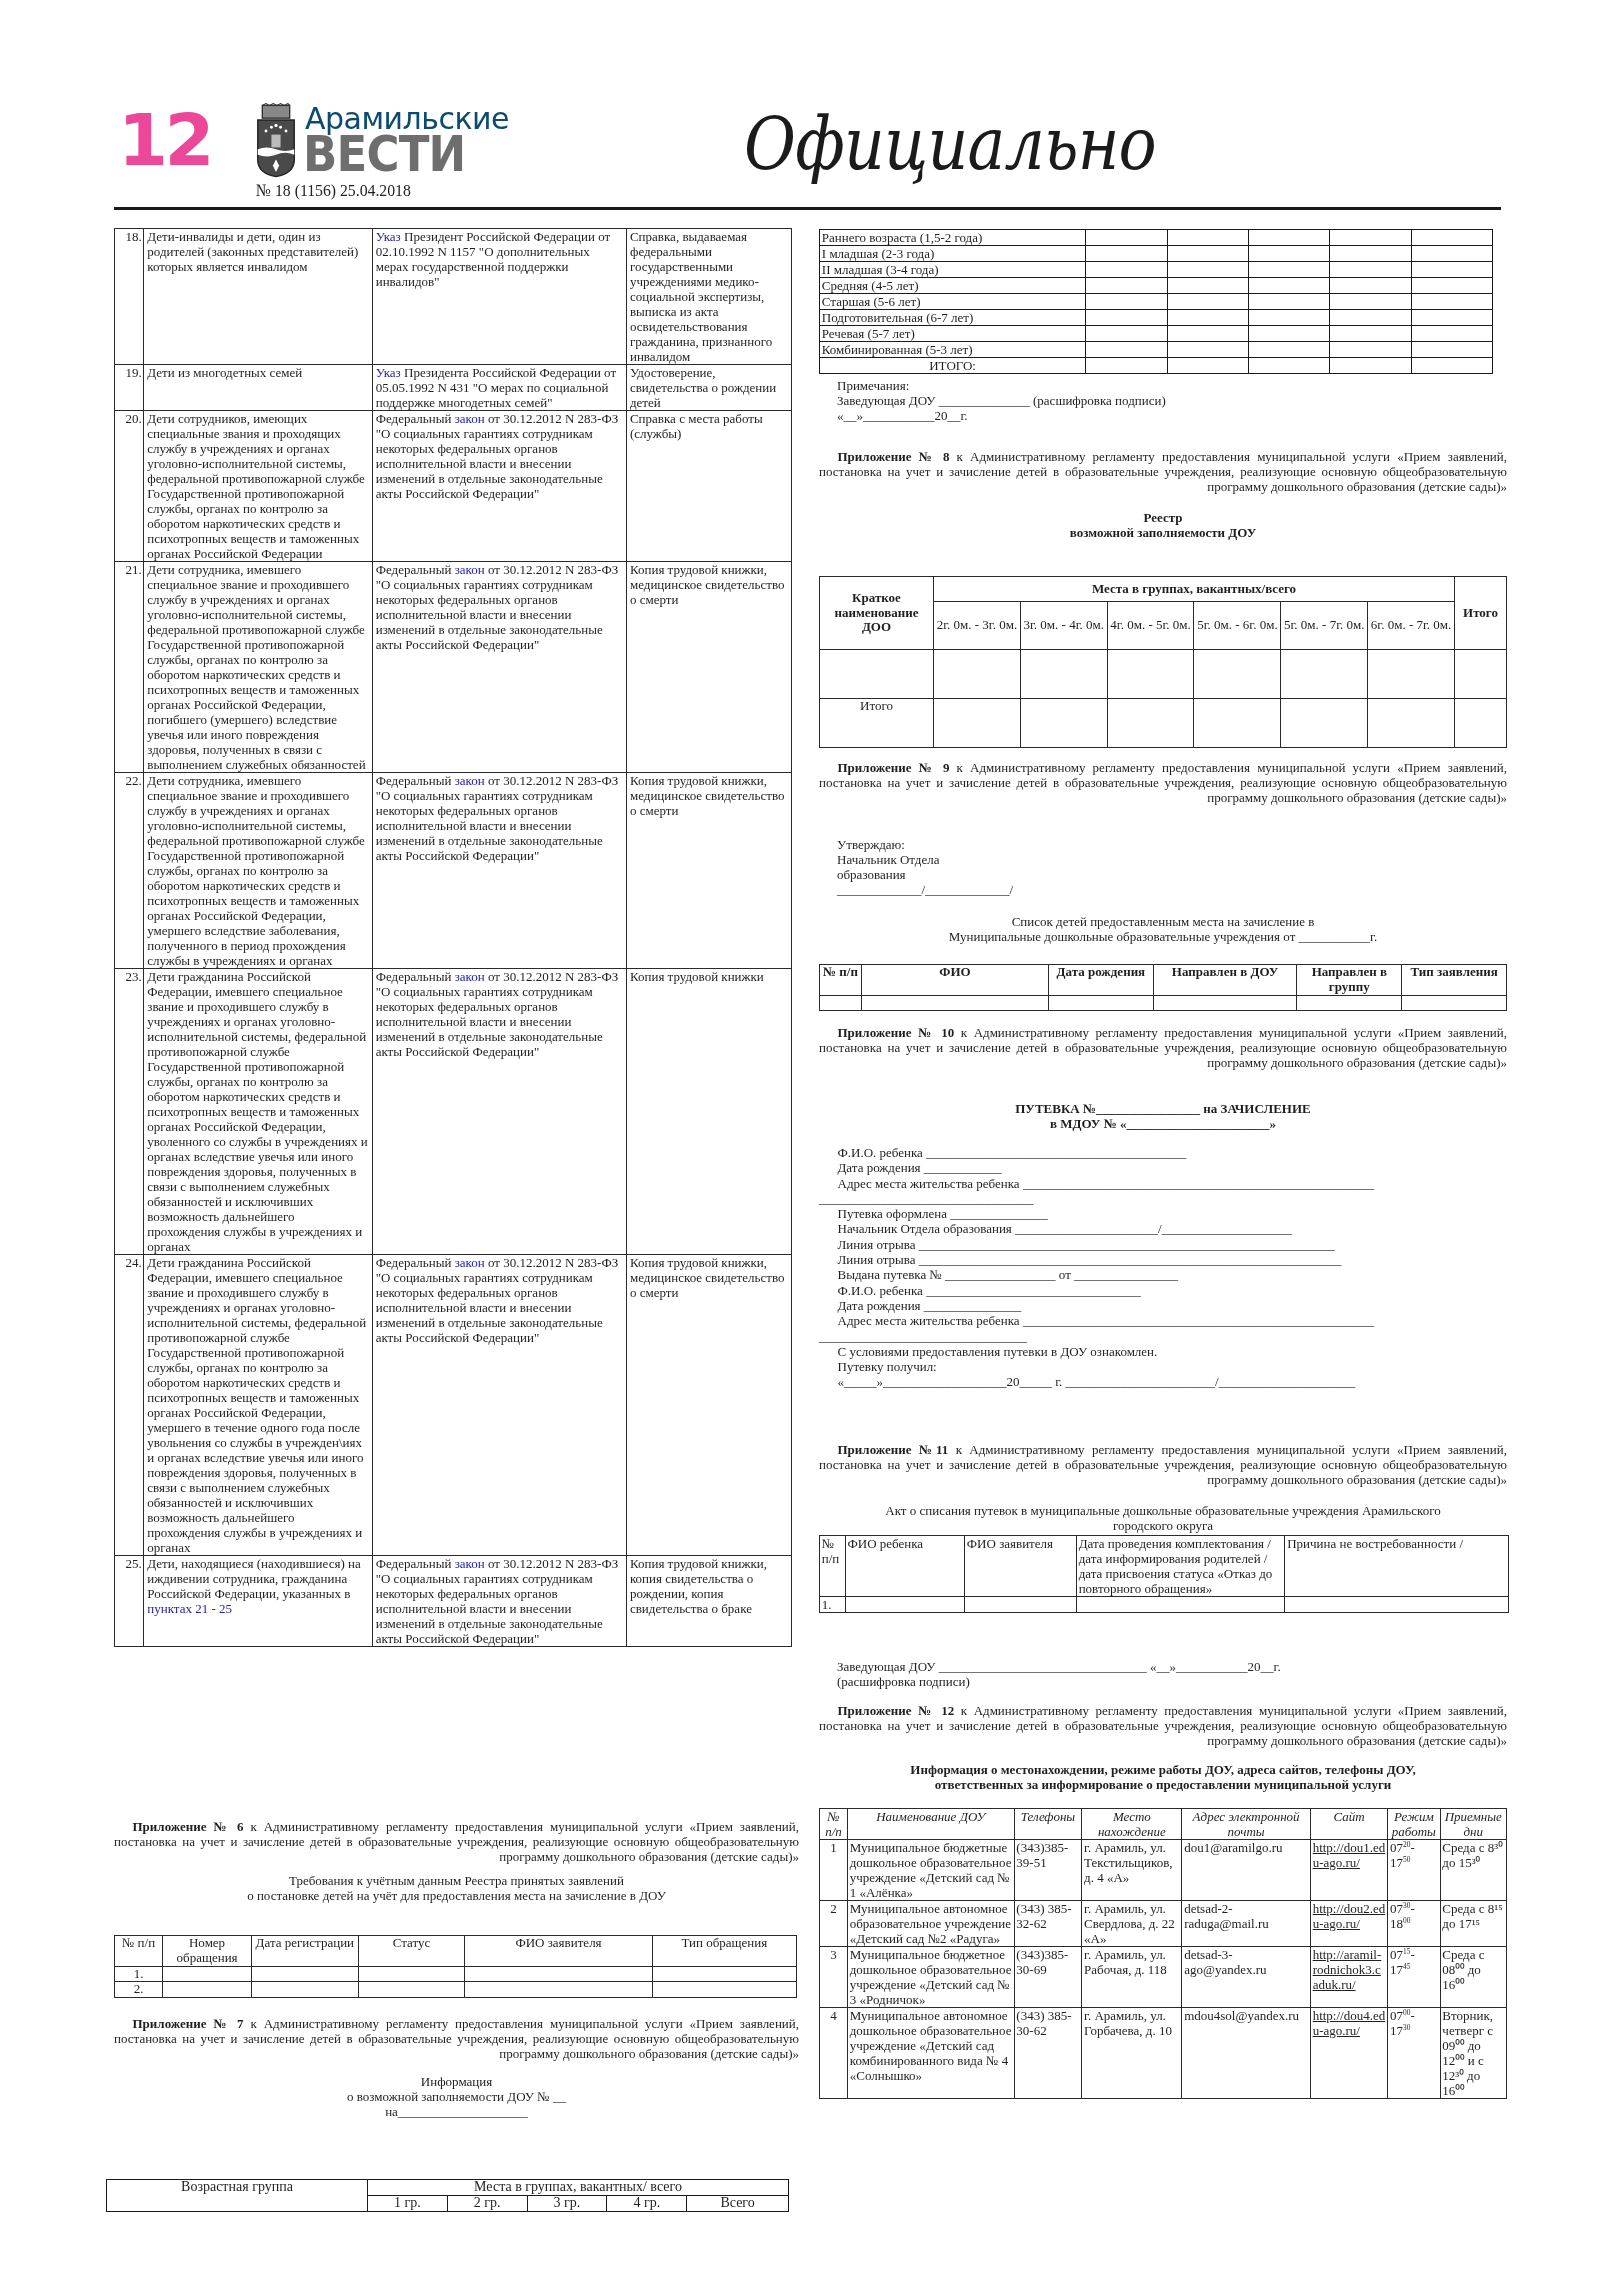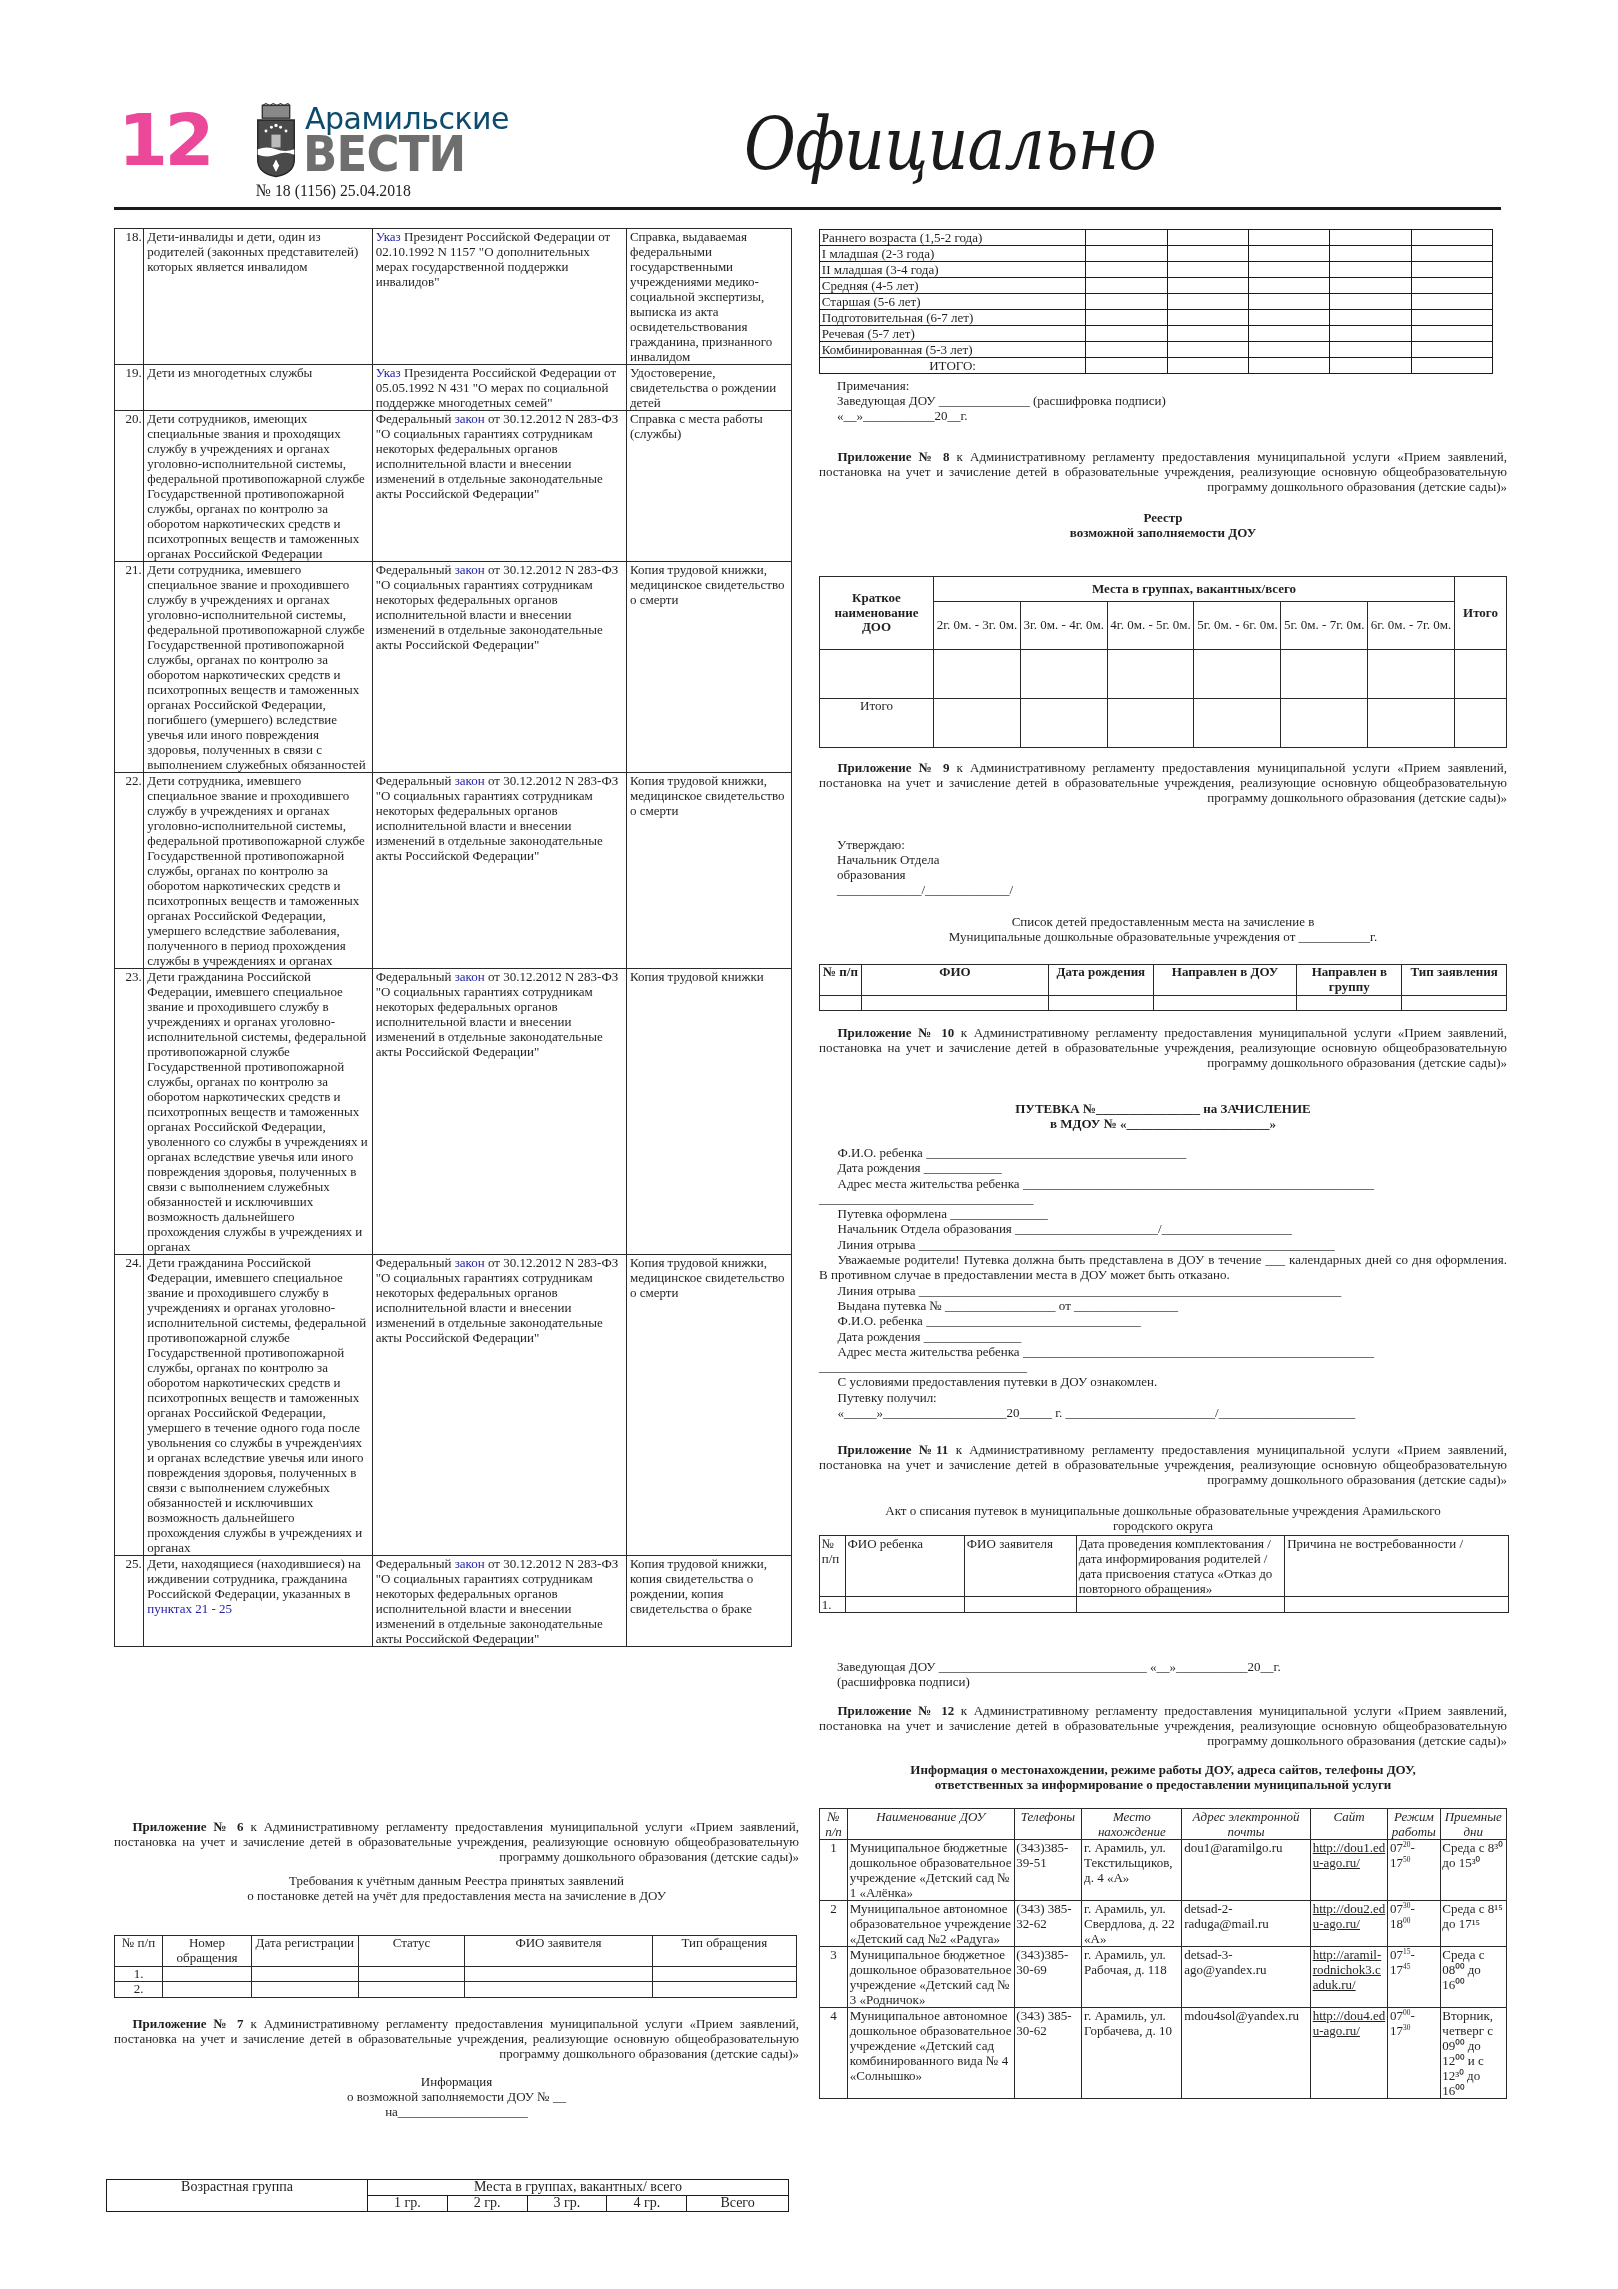--- a/index.html
+++ b/index.html
@@ -117,21 +117,21 @@
 <table id="benefits" class="a">
   <tbody id="benefits-body">
       <tr>
         <td class="num">18.</td>
         <td class="c1"><span>Дети-инвалиды и дети, один из родителей (законных представителей) которых является инвалидом</span></td>
         <td class="c2"><span class="link">Указ</span><span> Президент Российской Федерации от 02.10.1992 N 1157 "О дополнительных мерах государственной поддержки инвалидов"</span></td>
         <td class="c3">Справка, выдаваемая федеральными государственными учреждениями медико-социальной экспертизы, выписка из акта освидетельствования гражданина, признанного инвалидом</td>
       </tr>
       <tr>
         <td class="num">19.</td>
-        <td class="c1"><span>Дети из многодетных службы</span></td>
+        <td class="c1"><span>Дети из многодетных семей</span></td>
         <td class="c2"><span class="link">Указ</span><span> Президента Российской Федерации от 05.05.1992 N 431 "О мерах по социальной поддержке многодетных семей"</span></td>
         <td class="c3">Удостоверение, свидетельства о рождении детей</td>
       </tr>
       <tr>
         <td class="num">20.</td>
         <td class="c1"><span>Дети сотрудников, имеющих специальные звания и проходящих службу в учреждениях и органах уголовно-исполнительной системы, федеральной противопожарной службе Государственной противопожарной службы, органах по контролю за оборотом наркотических средств и психотропных веществ и таможенных органах Российской Федерации</span></td>
         <td class="c2"><span>Федеральный </span><span class="link">закон</span><span> от 30.12.2012 N 283-ФЗ "О социальных гарантиях сотрудникам некоторых федеральных органов исполнительной власти и внесении изменений в отдельные законодательные акты Российской Федерации"</span></td>
         <td class="c3">Справка с места работы (службы)</td>
       </tr>
       <tr>
@@ -399,21 +399,20 @@
   <div>в МДОУ № «______________________»</div>
 </div>
 <div class="a" id="voucher-lines" style="left:819px; top:1145px; width:688px; line-height:15.3px;">
     <div style="padding-left:18.5px;">Ф.И.О. ребенка ________________________________________</div>
     <div style="padding-left:18.5px;">Дата рождения ____________</div>
     <div style="padding-left:18.5px;">Адрес места жительства ребенка ______________________________________________________</div>
     <div style="">_________________________________</div>
     <div style="padding-left:18.5px;">Путевка оформлена _______________</div>
     <div style="padding-left:18.5px;">Начальник Отдела образования ______________________/____________________</div>
     <div style="padding-left:18.5px;">Линия отрыва ________________________________________________________________</div>
-    <div style="text-indent: 18.5px; text-align: justify;">Уважаемые родители! Путевка должна быть представлена в ДОУ в течение ___ календарных дней со дня оформления. В противном случае в предоставлении места в ДОУ может быть отказано.</div>
     <div style="padding-left:18.5px;">Линия отрыва _________________________________________________________________</div>
     <div style="padding-left:18.5px;">Выдана путевка № _________________ от ________________</div>
     <div style="padding-left:18.5px;">Ф.И.О. ребенка _________________________________</div>
     <div style="padding-left:18.5px;">Дата рождения _______________</div>
     <div style="padding-left:18.5px;">Адрес места жительства ребенка ______________________________________________________</div>
     <div style="">________________________________</div>
     <div style="padding-left:18.5px;">С условиями предоставления путевки в ДОУ ознакомлен.</div>
     <div style="padding-left:18.5px;">Путевку получил:</div>
     <div style="padding-left:18.5px;">«_____»___________________20_____ г. _______________________/_____________________</div>
   </div>

